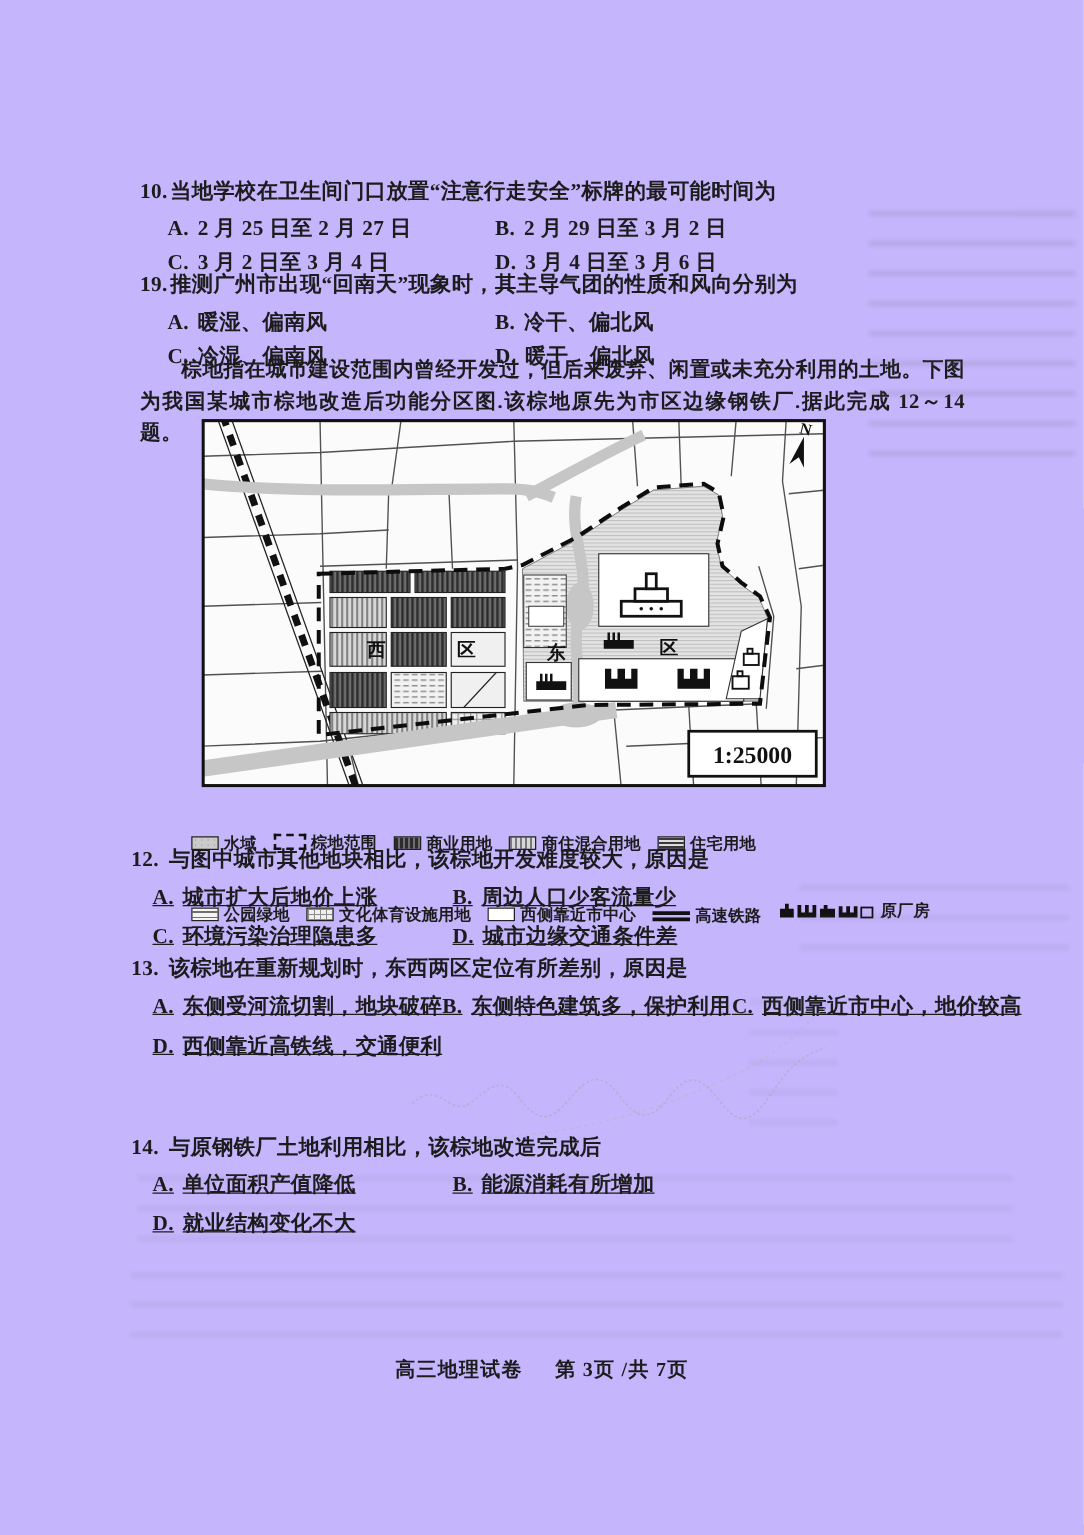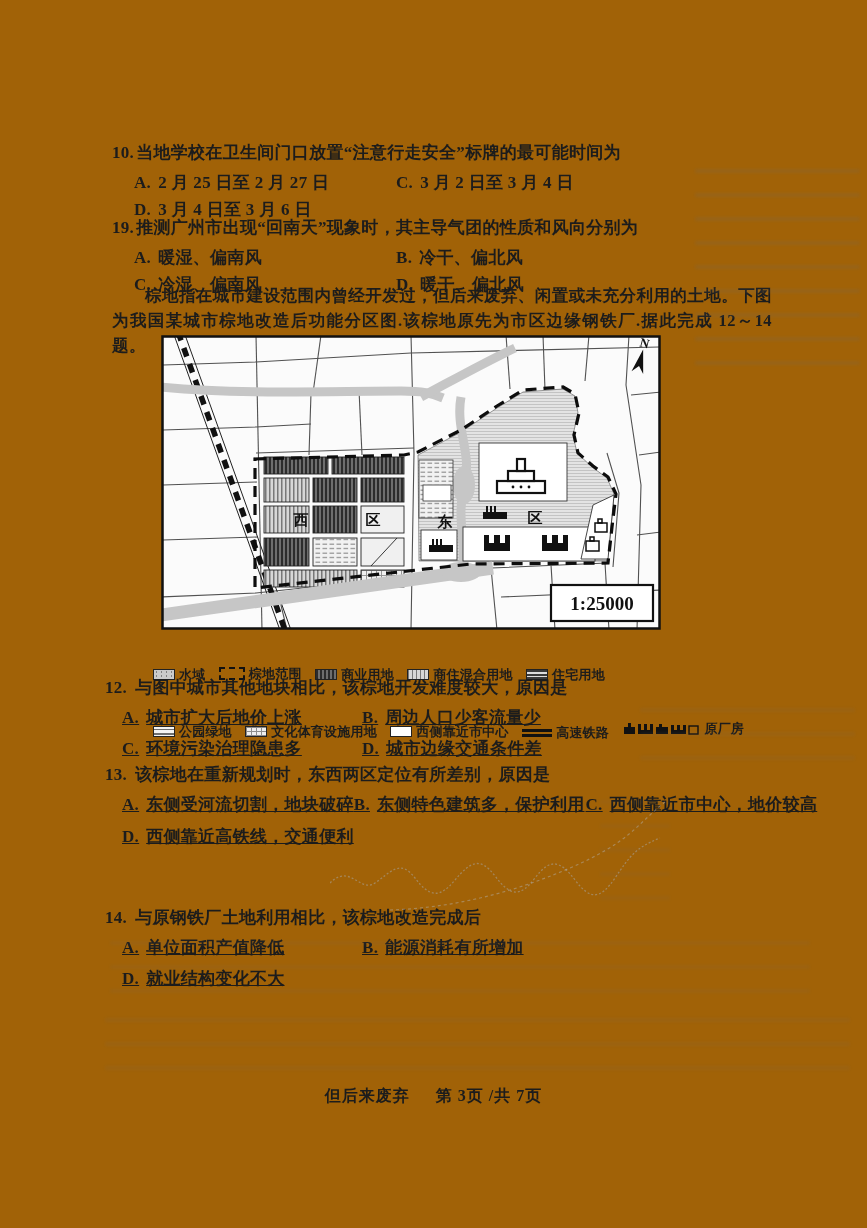--- a/index.html
+++ b/index.html
@@ -1,18 +1,18 @@
 <!DOCTYPE html>
 <html><head>
 <meta charset="utf-8">
 <style>
   html,body{margin:0;padding:0;background:#e8e8e8;}
   .page{
     position:relative;width:867px;height:1228px;margin:0 auto;
-    background:#a16207;overflow:hidden;
+    background:#c4b5fd;overflow:hidden;
     font-family:"Liberation Serif","DejaVu Serif",serif;
     color:#1c1c1c;
   }
   .q{position:absolute;font-size:17px;font-weight:bold;letter-spacing:0.3px;white-space:nowrap;}
   .stem .num{margin-right:2px;}
   .q.sp .num{margin-right:8px;}
   .opts{display:grid;margin-top:7px;}
   .opts.two{grid-template-columns:262px auto;row-gap:4px;}
   .opts.two.narrow{grid-template-columns:240px auto;row-gap:8px;}
   .opts.one{grid-template-columns:1fr 1fr 1fr;row-gap:9px;}
@@ -56,20 +56,21 @@
 <body>
 
 <div class="page">
 
   <div class="q" style="left:112px;top:141px;">
     <div class="stem">
       <span class="num">10.</span><span>当地学校在卫生间门口放置“注意行走安全”标牌的最可能时间为</span>
     </div>
     <div class="opts two m22">
       <div class="opt"><span class="ol">A.</span><span>2 月 25 日至 2 月 27 日</span></div>
+      <div class="opt"><span class="ol">B.</span><span>2 月 29 日至 3 月 2 日</span></div>
       <div class="opt"><span class="ol">C.</span><span>3 月 2 日至 3 月 4 日</span></div>
       <div class="opt"><span class="ol">D.</span><span>3 月 4 日至 3 月 6 日</span></div>
     </div>
   </div>
 
   <div class="q" style="left:112px;top:216px;">
     <div class="stem">
       <span class="num">19.</span><span>推测广州市出现“回南天”现象时，其主导气团的性质和风向分别为</span>
     </div>
     <div class="opts two m22">
@@ -332,16 +333,16 @@
   <div class="bleed bleed-lines" style="left:640px;top:688px;width:215px;height:72px;opacity:.5;"></div>
   <div class="bleed bleed-lines" style="left:600px;top:790px;width:70px;height:110px;opacity:.4;"></div>
   <div class="bleed bleed-lines" style="left:110px;top:935px;width:700px;height:58px;opacity:.45;"></div>
   <div class="bleed bleed-lines" style="left:105px;top:1000px;width:745px;height:70px;opacity:.5;"></div>
   <svg class="bleed" style="left:330px;top:768px;" width="340" height="150" viewBox="0 0 340 150">
     <path d="M0,115 C20,95 30,125 45,115 S70,90 85,110 S110,130 125,112 S150,88 165,108 S190,130 205,110 S230,92 245,112 S270,132 285,110 S305,80 330,70" fill="none" stroke="#a9a9a9" stroke-width="1.3" stroke-dasharray="2 2" opacity="0.5"></path>
     <path d="M60,142 C120,140 180,126 240,100 S305,58 335,34" fill="none" stroke="#b5b5b5" stroke-width="1.2" stroke-dasharray="3 3" opacity="0.45"></path>
   </svg>
 
   <div class="footer">
-    <span>但后来废弃</span><span class="gap"></span><span>第 3页 /共 7页</span>
+    <span>高三地理试卷</span><span class="gap"></span><span>第 3页 /共 7页</span>
   </div>
 
 </div>
 
 </body></html>

